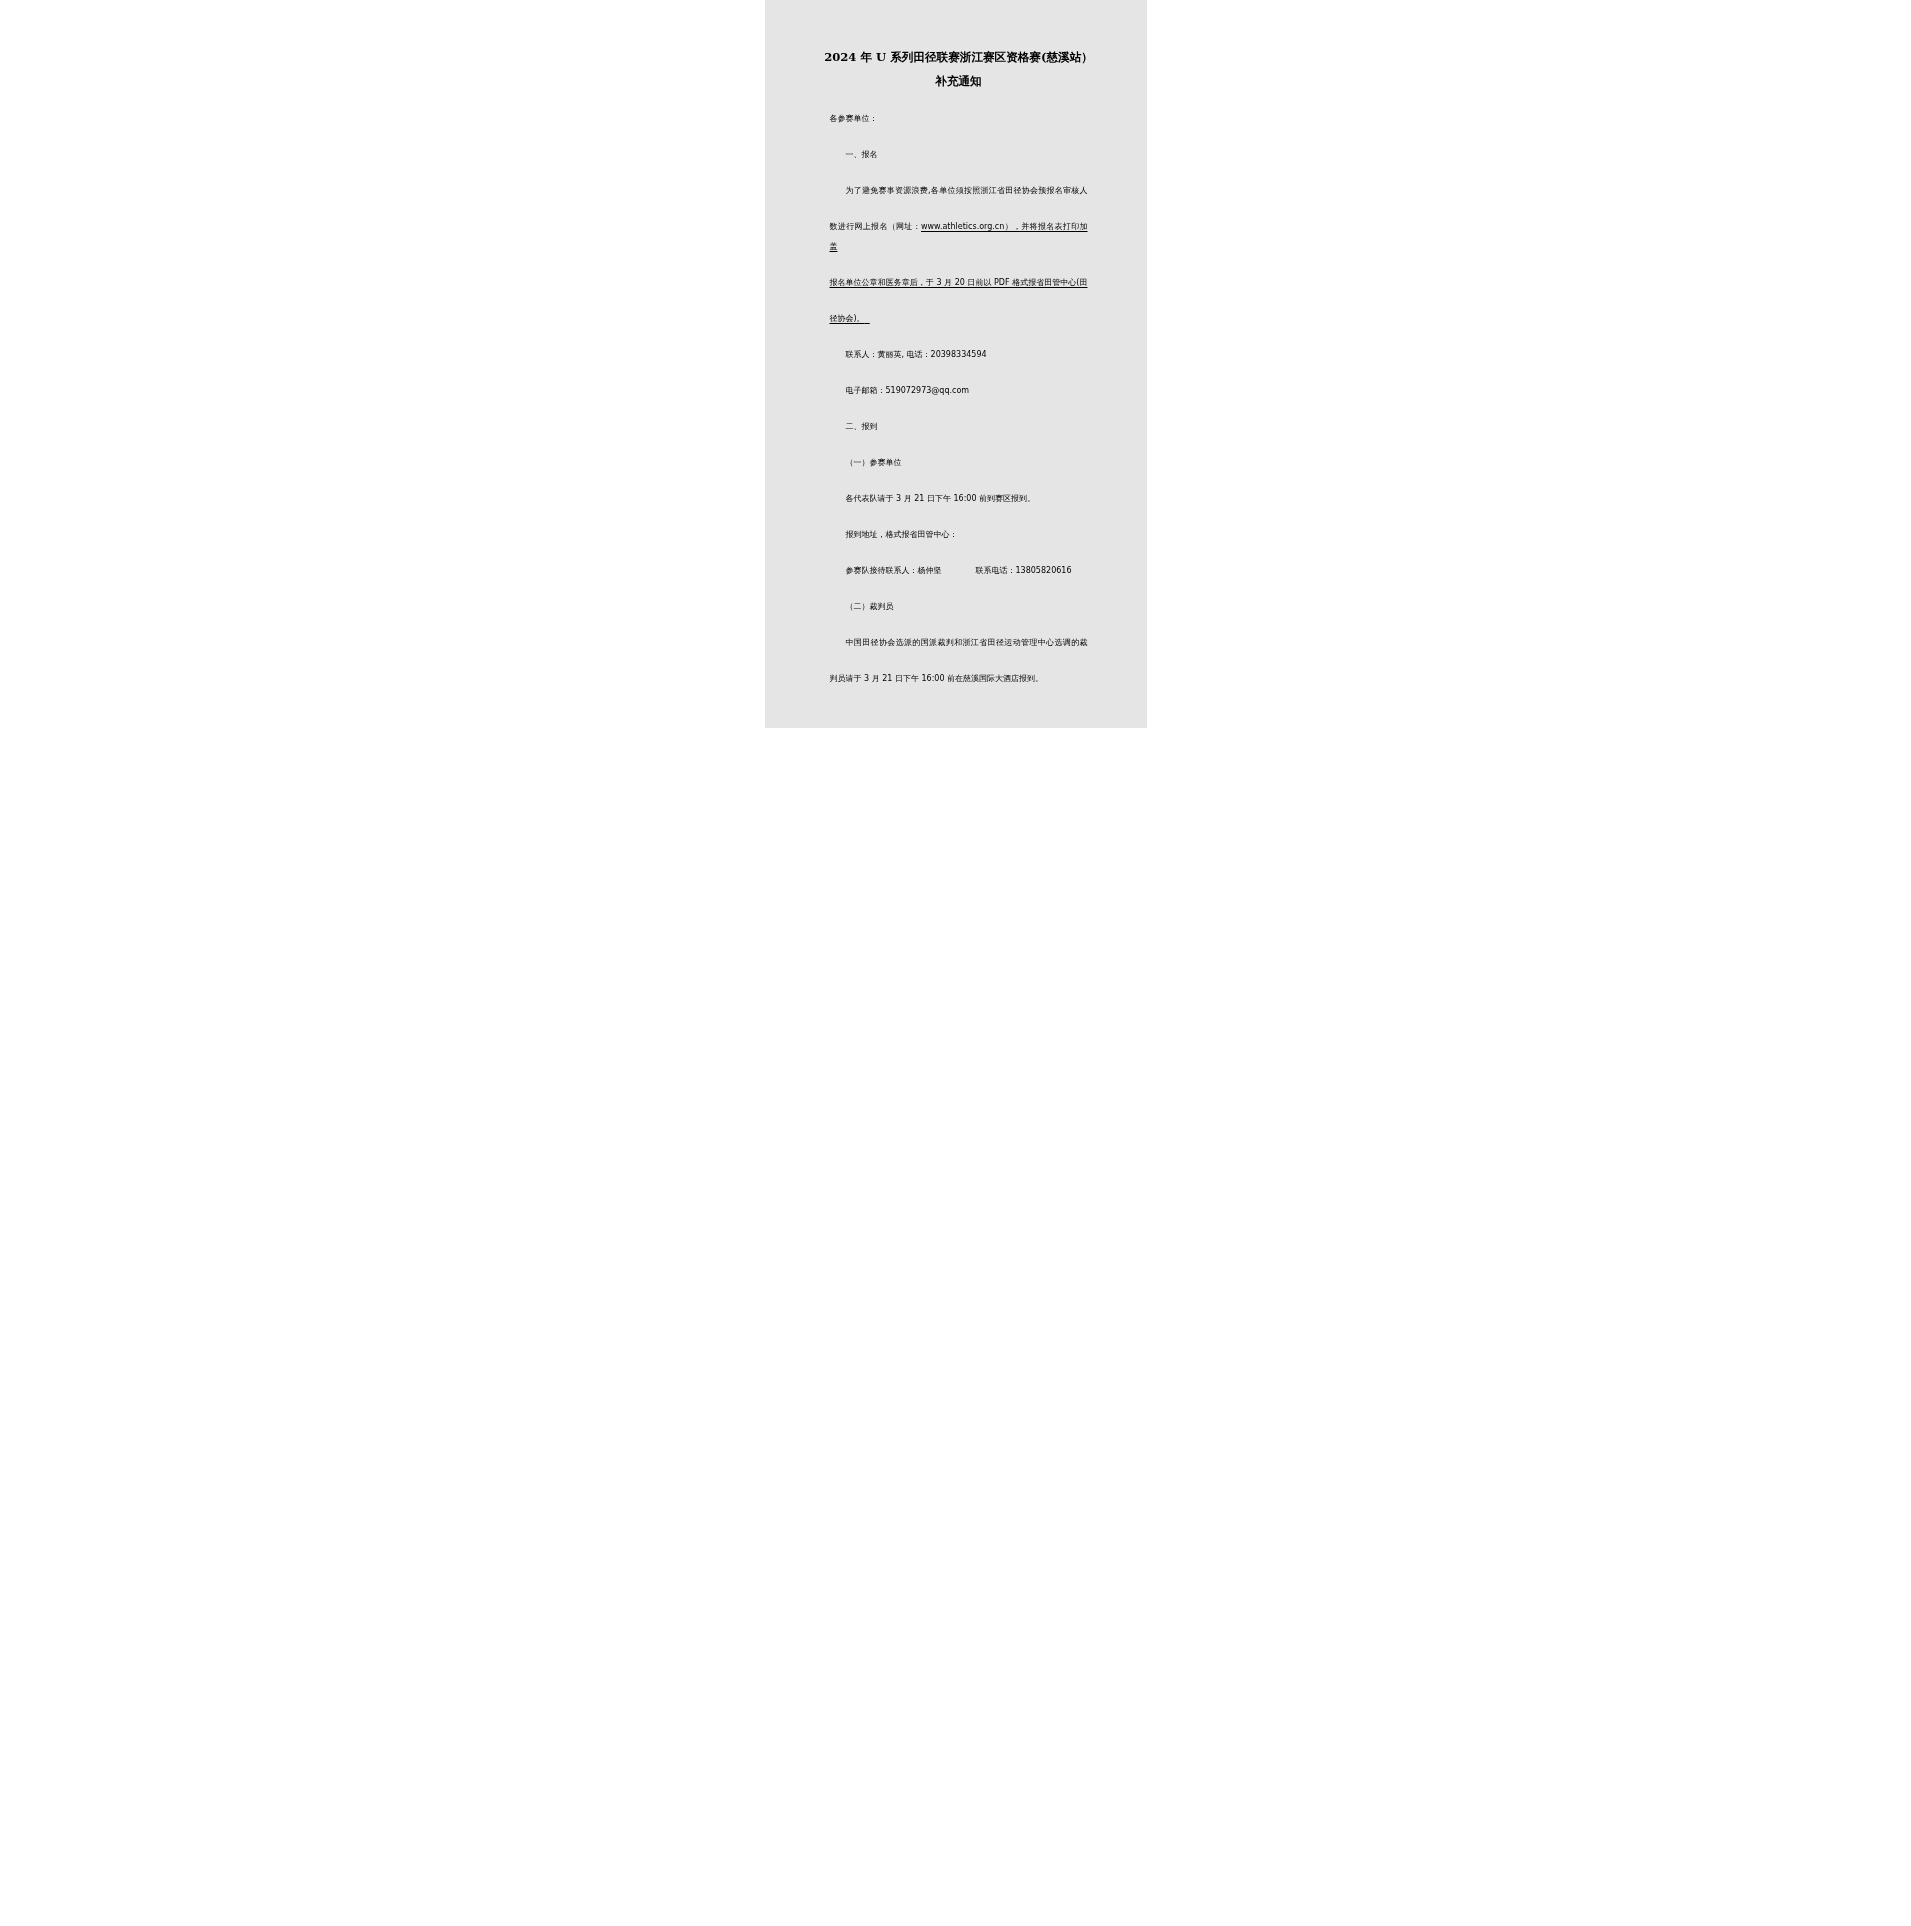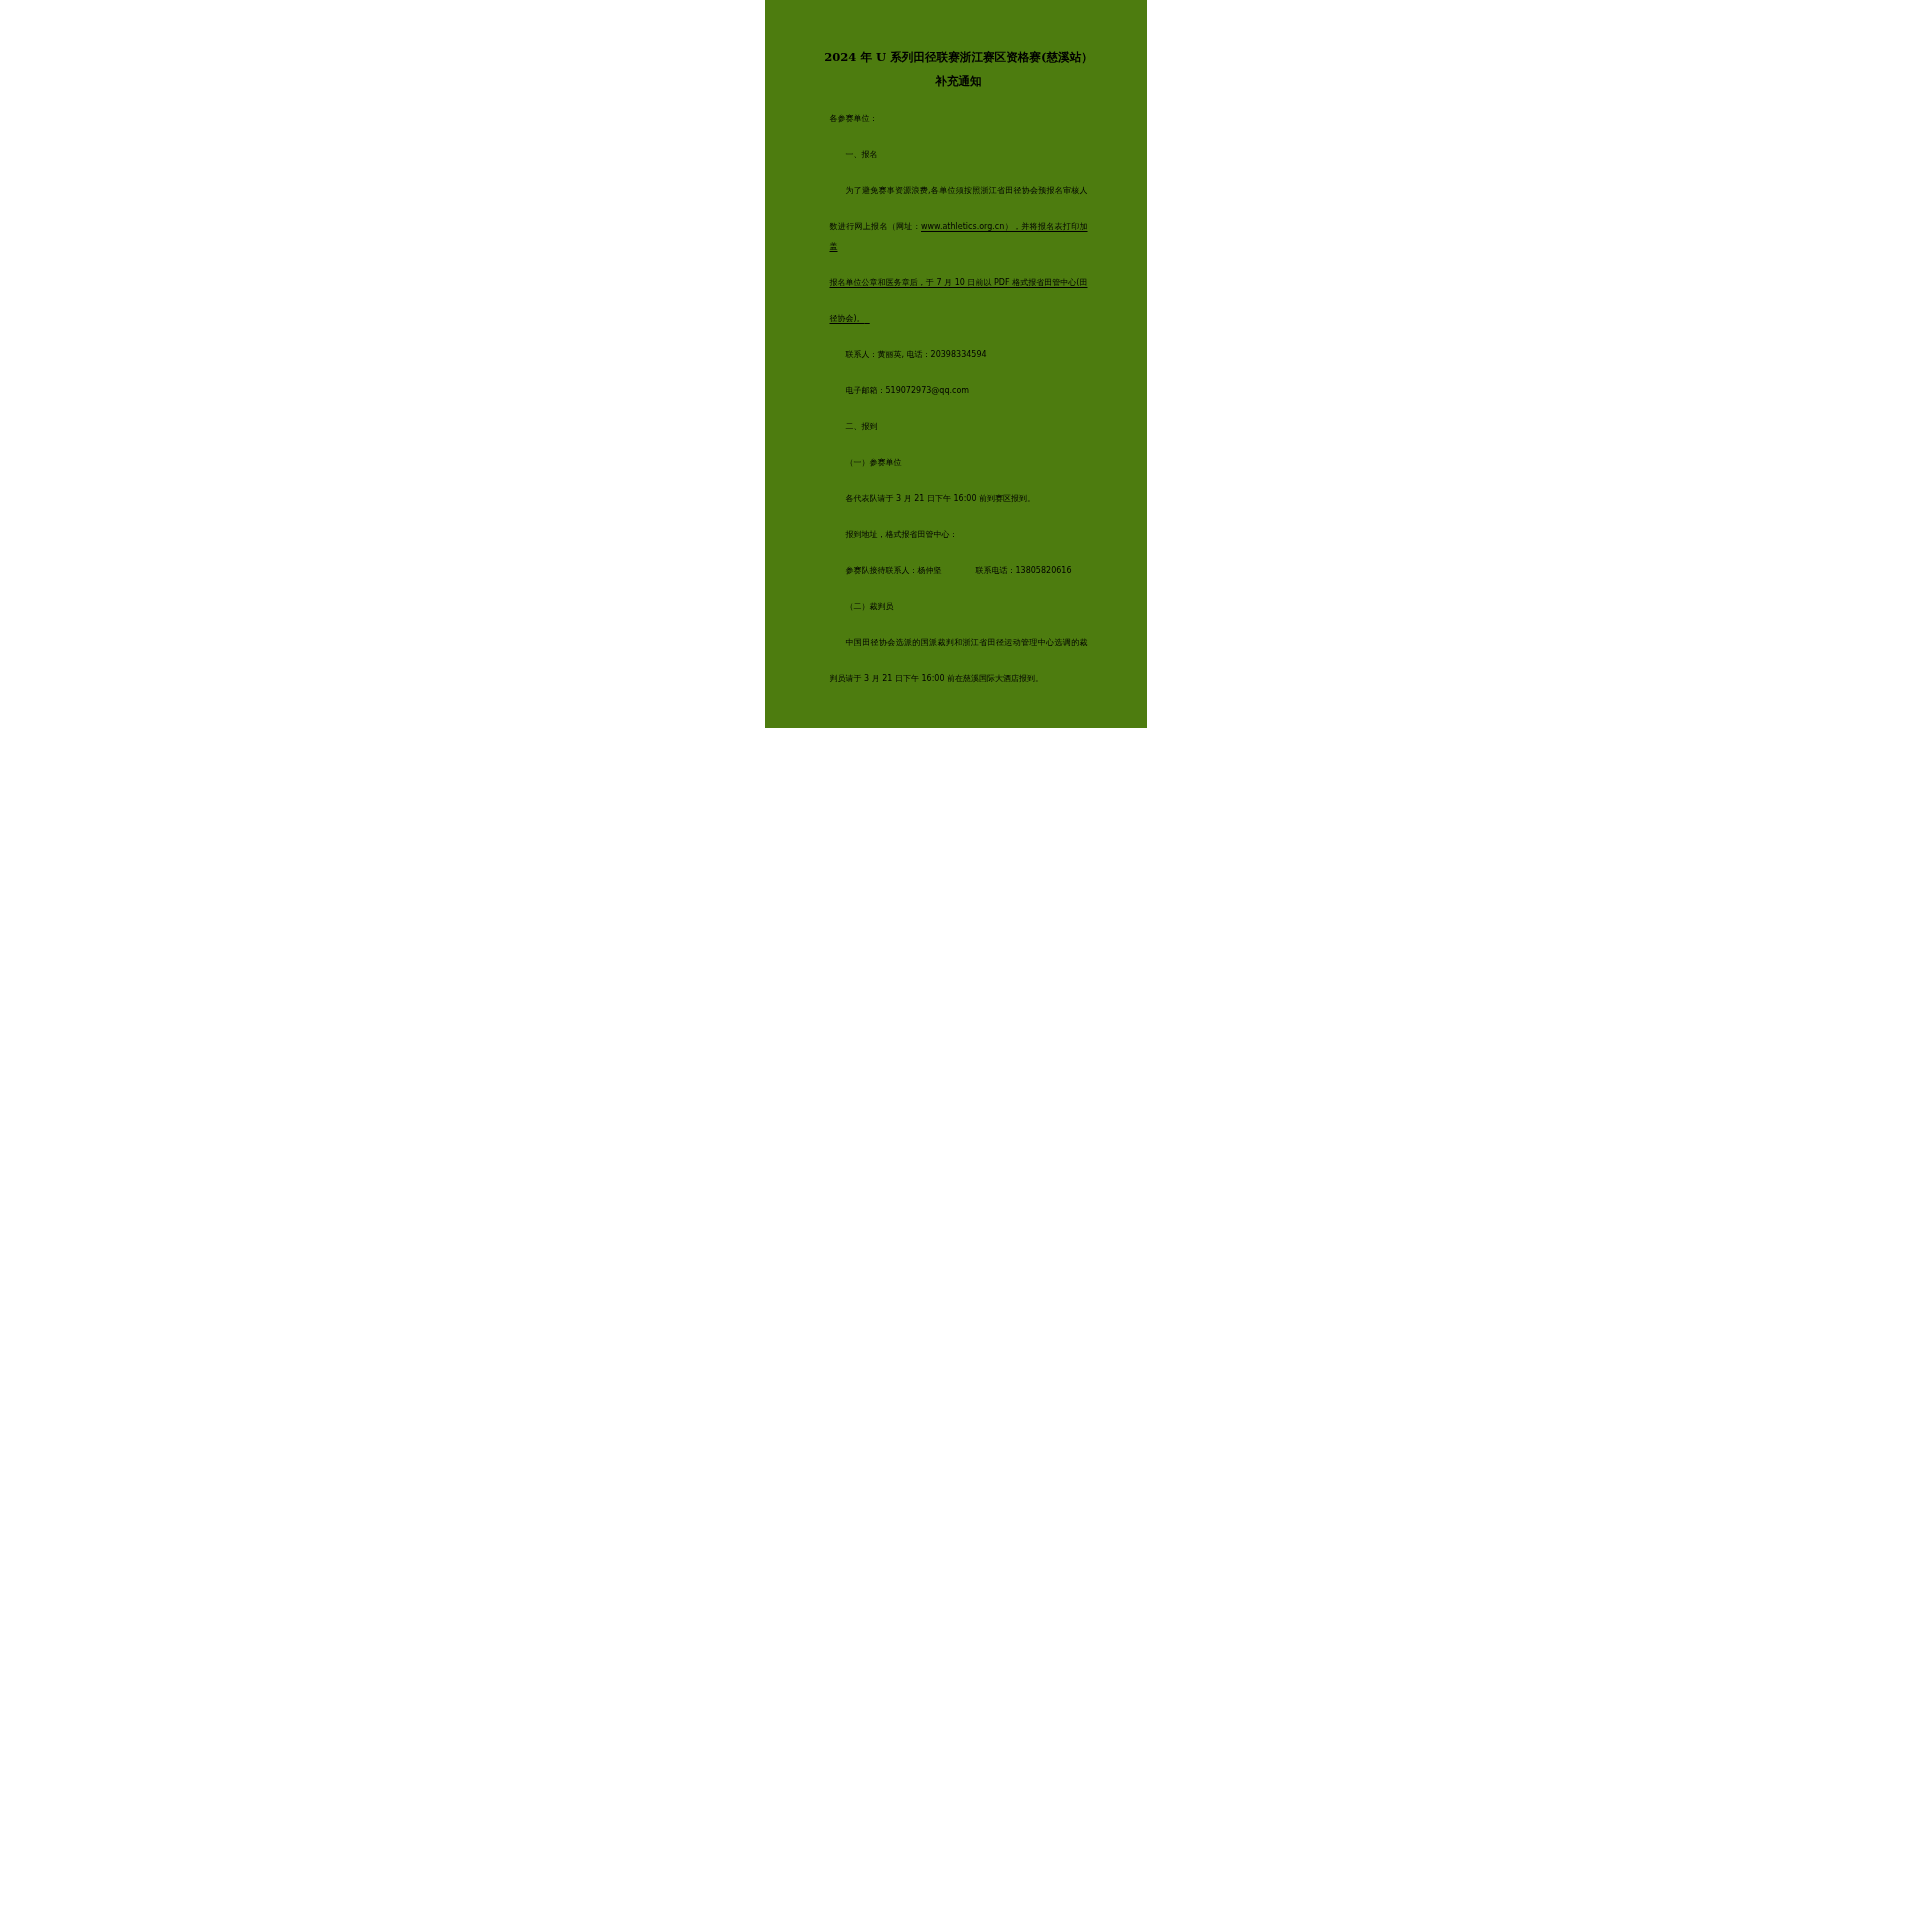--- a/index.html
+++ b/index.html
@@ -8,21 +8,21 @@
     background: #ffffff;
     color: #000000;
   }
   .page {
     position: relative;
     width: 382px;
     min-height: 540px;
     margin: 0 auto;
     box-sizing: border-box;
     padding: 45px 43px 23px 49px;
-    background: #4d7c0f;
+    background: #e5e5e5;
     font-family: "DejaVu Sans", "Liberation Sans", sans-serif;
   }
   .title {
     font-family: "DejaVu Serif", "Liberation Serif", serif;
     font-weight: 700;
     font-size: 11.6px;
     line-height: 24px;
     text-align: center;
     margin: 0 0 5.4px 0;
   }
@@ -58,21 +58,21 @@
   <div class="bodytext">
 
     <p class="line">各参赛单位：</p>
 
 
     <p class="line indent">一、报名</p>
 
     <div>
       <p class="line indent j">为了避免赛事资源浪费,各单位须按照浙江省田径协会预报名审核人</p>
       <p class="line j"><span>数进行网上报名（网址：</span><span class="u">www.athletics.org.cn），并将报名表打印加盖</span></p>
-      <p class="line j"><span class="u">报名单位公章和医务章后，于 7 月 10 日前以 PDF 格式报省田管中心(田</span></p>
+      <p class="line j"><span class="u">报名单位公章和医务章后，于 3 月 20 日前以 PDF 格式报省田管中心(田</span></p>
       <p class="line"><span class="u u-tail">径协会)。</span></p>
     </div>
 
     <p class="line indent">联系人：黄丽英, 电话：20398334594</p>
     <p class="line indent">电子邮箱：519072973@qq.com</p>
 
     <p class="line indent">二、报到</p>
 
     <p class="line indent">（一）参赛单位</p>
     <p class="line indent">各代表队请于 3 月 21 日下午 16:00 前到赛区报到。</p>

